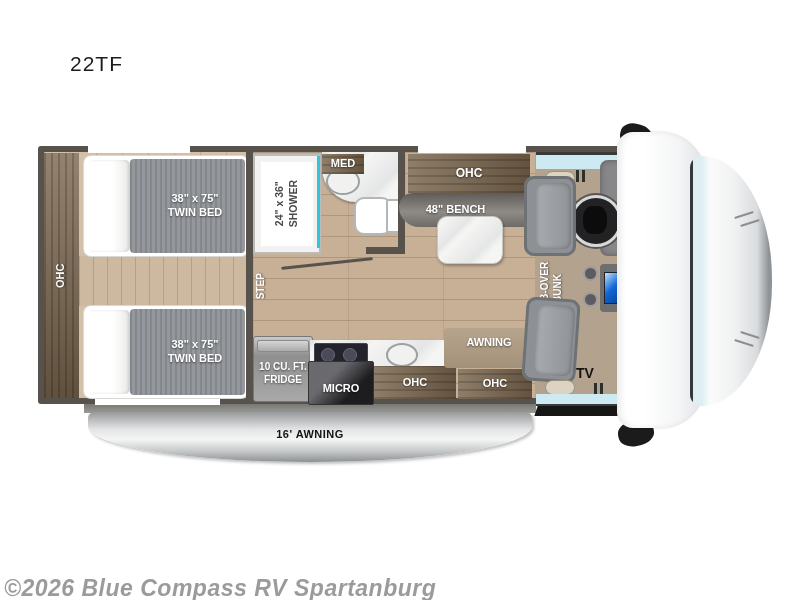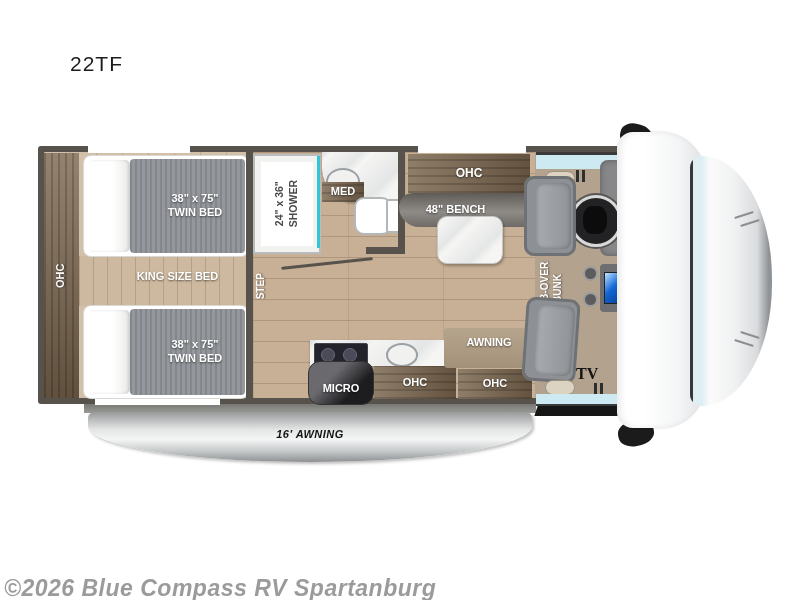--- a/index.html
+++ b/index.html
@@ -64,21 +64,21 @@
 </style>
 </head>
 <body>
 
 <div class="stage">
 
   <div class="abs title" style="left:70px;top:52px;">22TF</div>
 
   <div class="abs" style="left:84px;top:402px;width:452px;height:11px;background:linear-gradient(180deg,#6f6f6c,#9a9a97);"></div>
 
-  <div class="abs awning" style="left:88px;top:412px;width:444px;height:50px;font-style:italic;">
+  <div class="abs awning" style="left:88px;top:412px;width:444px;height:50px;">
     <div class="abs lblk" style="left:0;right:0;top:15px;font-size:11px;letter-spacing:.5px;">16' AWNING</div>
   </div>
 
   <div class="abs wallbox" style="left:38px;top:146px;width:604px;height:258px;"></div>
 
   <div class="abs wood-v" style="left:44px;top:152px;width:205px;height:246px;"></div>
   <div class="abs wood-h" style="left:253px;top:152px;width:283px;height:246px;"></div>
   <div class="abs" style="left:535px;top:152px;width:101px;height:246px;background:#b3a28e;"></div>
 
   <div class="abs win" style="left:88px;top:146px;width:102px;height:7px;"></div>
@@ -104,69 +104,75 @@
   <div class="abs bed" style="left:84px;top:306px;width:164px;height:92px;">
     <div class="mattress" style="left:46px;"></div>
     <div class="pillow"></div>
     <div class="abs lblw" style="left:58px;right:0;top:32px;">
       <div>38" x 75"</div>
       <div>TWIN BED</div>
     </div>
   </div>
 
   <div class="abs lblw" style="left:100px;top:270px;width:155px;">
-    <div>KING SIZE BED</div>
   </div>
 
   <div class="abs wall" style="left:246px;top:152px;width:7px;height:246px;"></div>
 
   <div class="abs vrot" style="left:252px;top:260px;width:18px;height:52px;">
     <div class="lblw" style="font-size:10px;">STEP</div>
   </div>
 
   <div class="abs shower vrot" style="left:253px;top:154px;width:64px;height:96px;">
     <div class="lblk" style="font-size:10.5px;color:#4a4a4a;">
       <div>24" x 36"</div>
       <div>SHOWER</div>
     </div>
   </div>
   <div class="abs teal" style="left:317px;top:156px;width:3px;height:92px;"></div>
 
   <div class="abs marble" style="left:322px;top:152px;width:83px;height:50px;border-radius:0 0 14px 34px;box-shadow:0 2px 2px rgba(0,0,0,.25);"></div>
   <div class="abs sinkoval" style="left:326px;top:168px;width:30px;height:23px;"></div>
-  <div class="abs cab-wood-h vrot" style="left:322px;top:154px;width:42px;height:20px;margin-top:28px;">
+  <div class="abs cab-wood-h vrot" style="left:322px;top:154px;width:42px;height:20px;">
     <div class="lblw" style="font-size:11px;transform:none;">MED</div>
   </div>
 
   <div class="abs toilet" style="left:354px;top:197px;width:34px;height:34px;"></div>
   <div class="abs tank" style="left:386px;top:199px;width:13px;height:30px;"></div>
 
   <div class="abs wall" style="left:398px;top:152px;width:7px;height:102px;"></div>
   <div class="abs wall" style="left:366px;top:247px;width:39px;height:7px;"></div>
   <div class="abs" style="left:281px;top:262px;width:92px;height:3px;background:#58524c;transform:rotate(-6deg);border-radius:2px;"></div>
 
   <div class="abs cab-wood-h vrot" style="left:408px;top:154px;width:122px;height:39px;">
     <div class="lblw" style="font-size:12px;transform:none;">OHC</div>
   </div>
 
   <div class="abs greybench" style="left:399px;top:193px;width:133px;height:34px;">
     <div class="abs lblw" style="left:0;right:20px;top:10px;">48" BENCH</div>
   </div>
 
   <div class="abs marble" style="left:437px;top:216px;width:64px;height:46px;border-radius:10px;border:1px solid #c6c6c2;box-shadow:1px 2px 3px rgba(0,0,0,.3);"></div>
 
+  <div class="abs fridge" style="left:253px;top:336px;width:58px;height:64px;">
+    <div class="abs" style="left:3px;top:3px;right:3px;height:10px;border:1px solid #8a8a8a;border-radius:2px;background:linear-gradient(180deg,#d6d6d6,#ababab);"></div>
+    <div class="abs lblw" style="left:0;right:0;top:24px;font-size:10px;">
+      <div>10 CU. FT.</div>
+      <div>FRIDGE</div>
+    </div>
+  </div>
 
   <div class="abs marble" style="left:310px;top:340px;width:146px;height:26px;box-shadow:0 1px 2px rgba(0,0,0,.3);"></div>
   <div class="abs stove" style="left:314px;top:343px;width:52px;height:20px;">
     <div class="burner" style="left:6px;top:4px;width:12px;height:12px;"></div>
     <div class="burner" style="left:28px;top:4px;width:12px;height:12px;"></div>
   </div>
   <div class="abs sinkoval" style="left:386px;top:343px;width:28px;height:20px;"></div>
 
-  <div class="abs micro" style="left:308px;top:361px;width:64px;height:42px;border-radius:12px;">
+  <div class="abs micro" style="left:308px;top:361px;width:64px;height:42px;">
     <div class="abs lblw" style="left:0;right:0;top:20px;">MICRO</div>
   </div>
 
   <div class="abs cab-wood-h vrot" style="left:374px;top:366px;width:82px;height:33px;">
     <div class="lblw" style="font-size:11px;transform:none;">OHC</div>
   </div>
 
   <div class="abs" style="left:444px;top:328px;width:90px;height:40px;background:linear-gradient(180deg,#b6a58d,#a3917a);border-radius:4px;">
     <div class="abs lblw" style="left:0;right:0;top:8px;">AWNING</div>
   </div>
@@ -201,21 +207,21 @@
       <div>CAB-OVER</div>
       <div>BUNK</div>
     </div>
   </div>
 
   <div class="abs seat" style="left:524px;top:298px;width:54px;height:84px;transform:rotate(4deg);">
     <div class="cush"></div>
   </div>
 
   <div class="abs dash-pill" style="left:545px;top:380px;width:28px;height:13px;"></div>
-  <div class="abs lblk" style="left:576px;top:364px;font-size:16px;font-family:Liberation Serif, serif;">TV</div>
+  <div class="abs lblk" style="left:576px;top:364px;font-size:14px;">TV</div>
   <div class="abs" style="left:594px;top:381px;">
     <span class="ventbar"></span><span class="ventbar"></span>
   </div>
   <div class="abs" style="left:536px;top:394px;width:100px;height:10px;background:#cdeaf2;border-bottom:2px solid #3a3a3a;"></div>
   <div class="abs" style="left:536px;top:406px;width:84px;height:10px;background:#161616;transform:skewX(-18deg);"></div>
 
   <div class="abs blackmirror" style="left:620px;top:124px;width:32px;height:24px;transform:rotate(14deg);"></div>
   <div class="abs blackmirror" style="left:618px;top:420px;width:36px;height:26px;transform:rotate(-12deg);"></div>
   <div class="abs cabbody" style="left:617px;top:132px;width:88px;height:296px;"></div>
   <div class="abs hood" style="left:690px;top:156px;width:82px;height:250px;">

